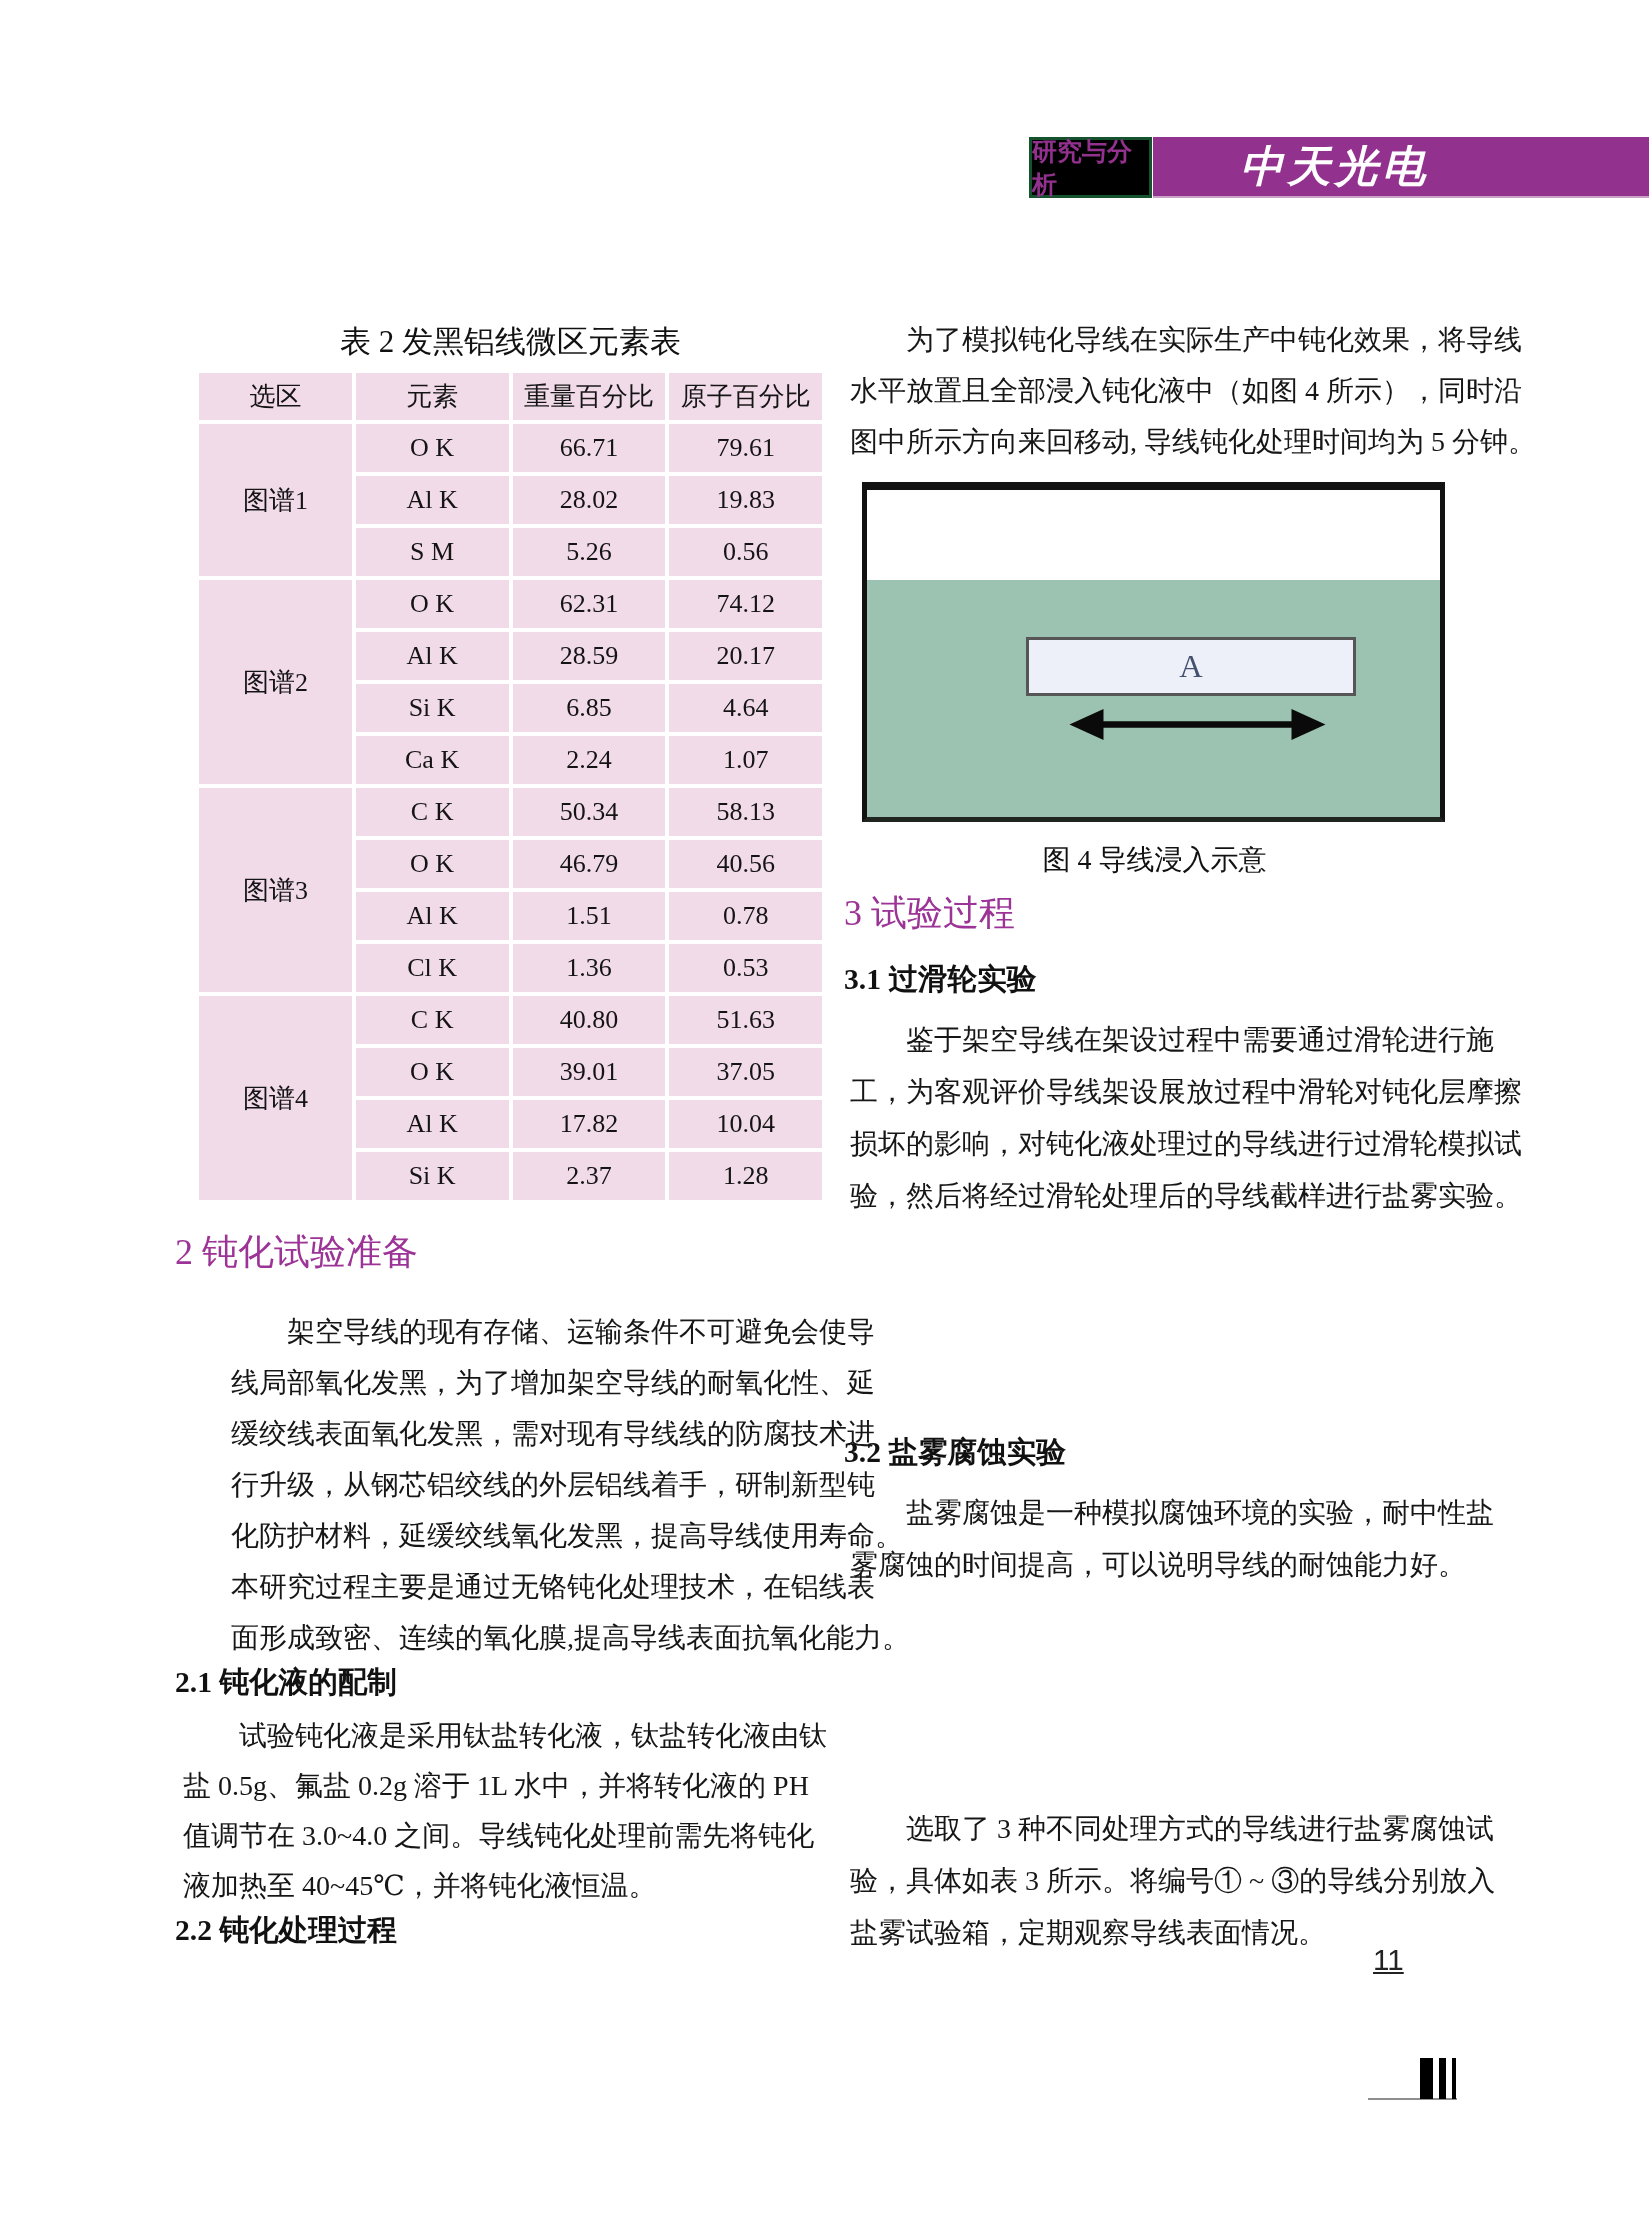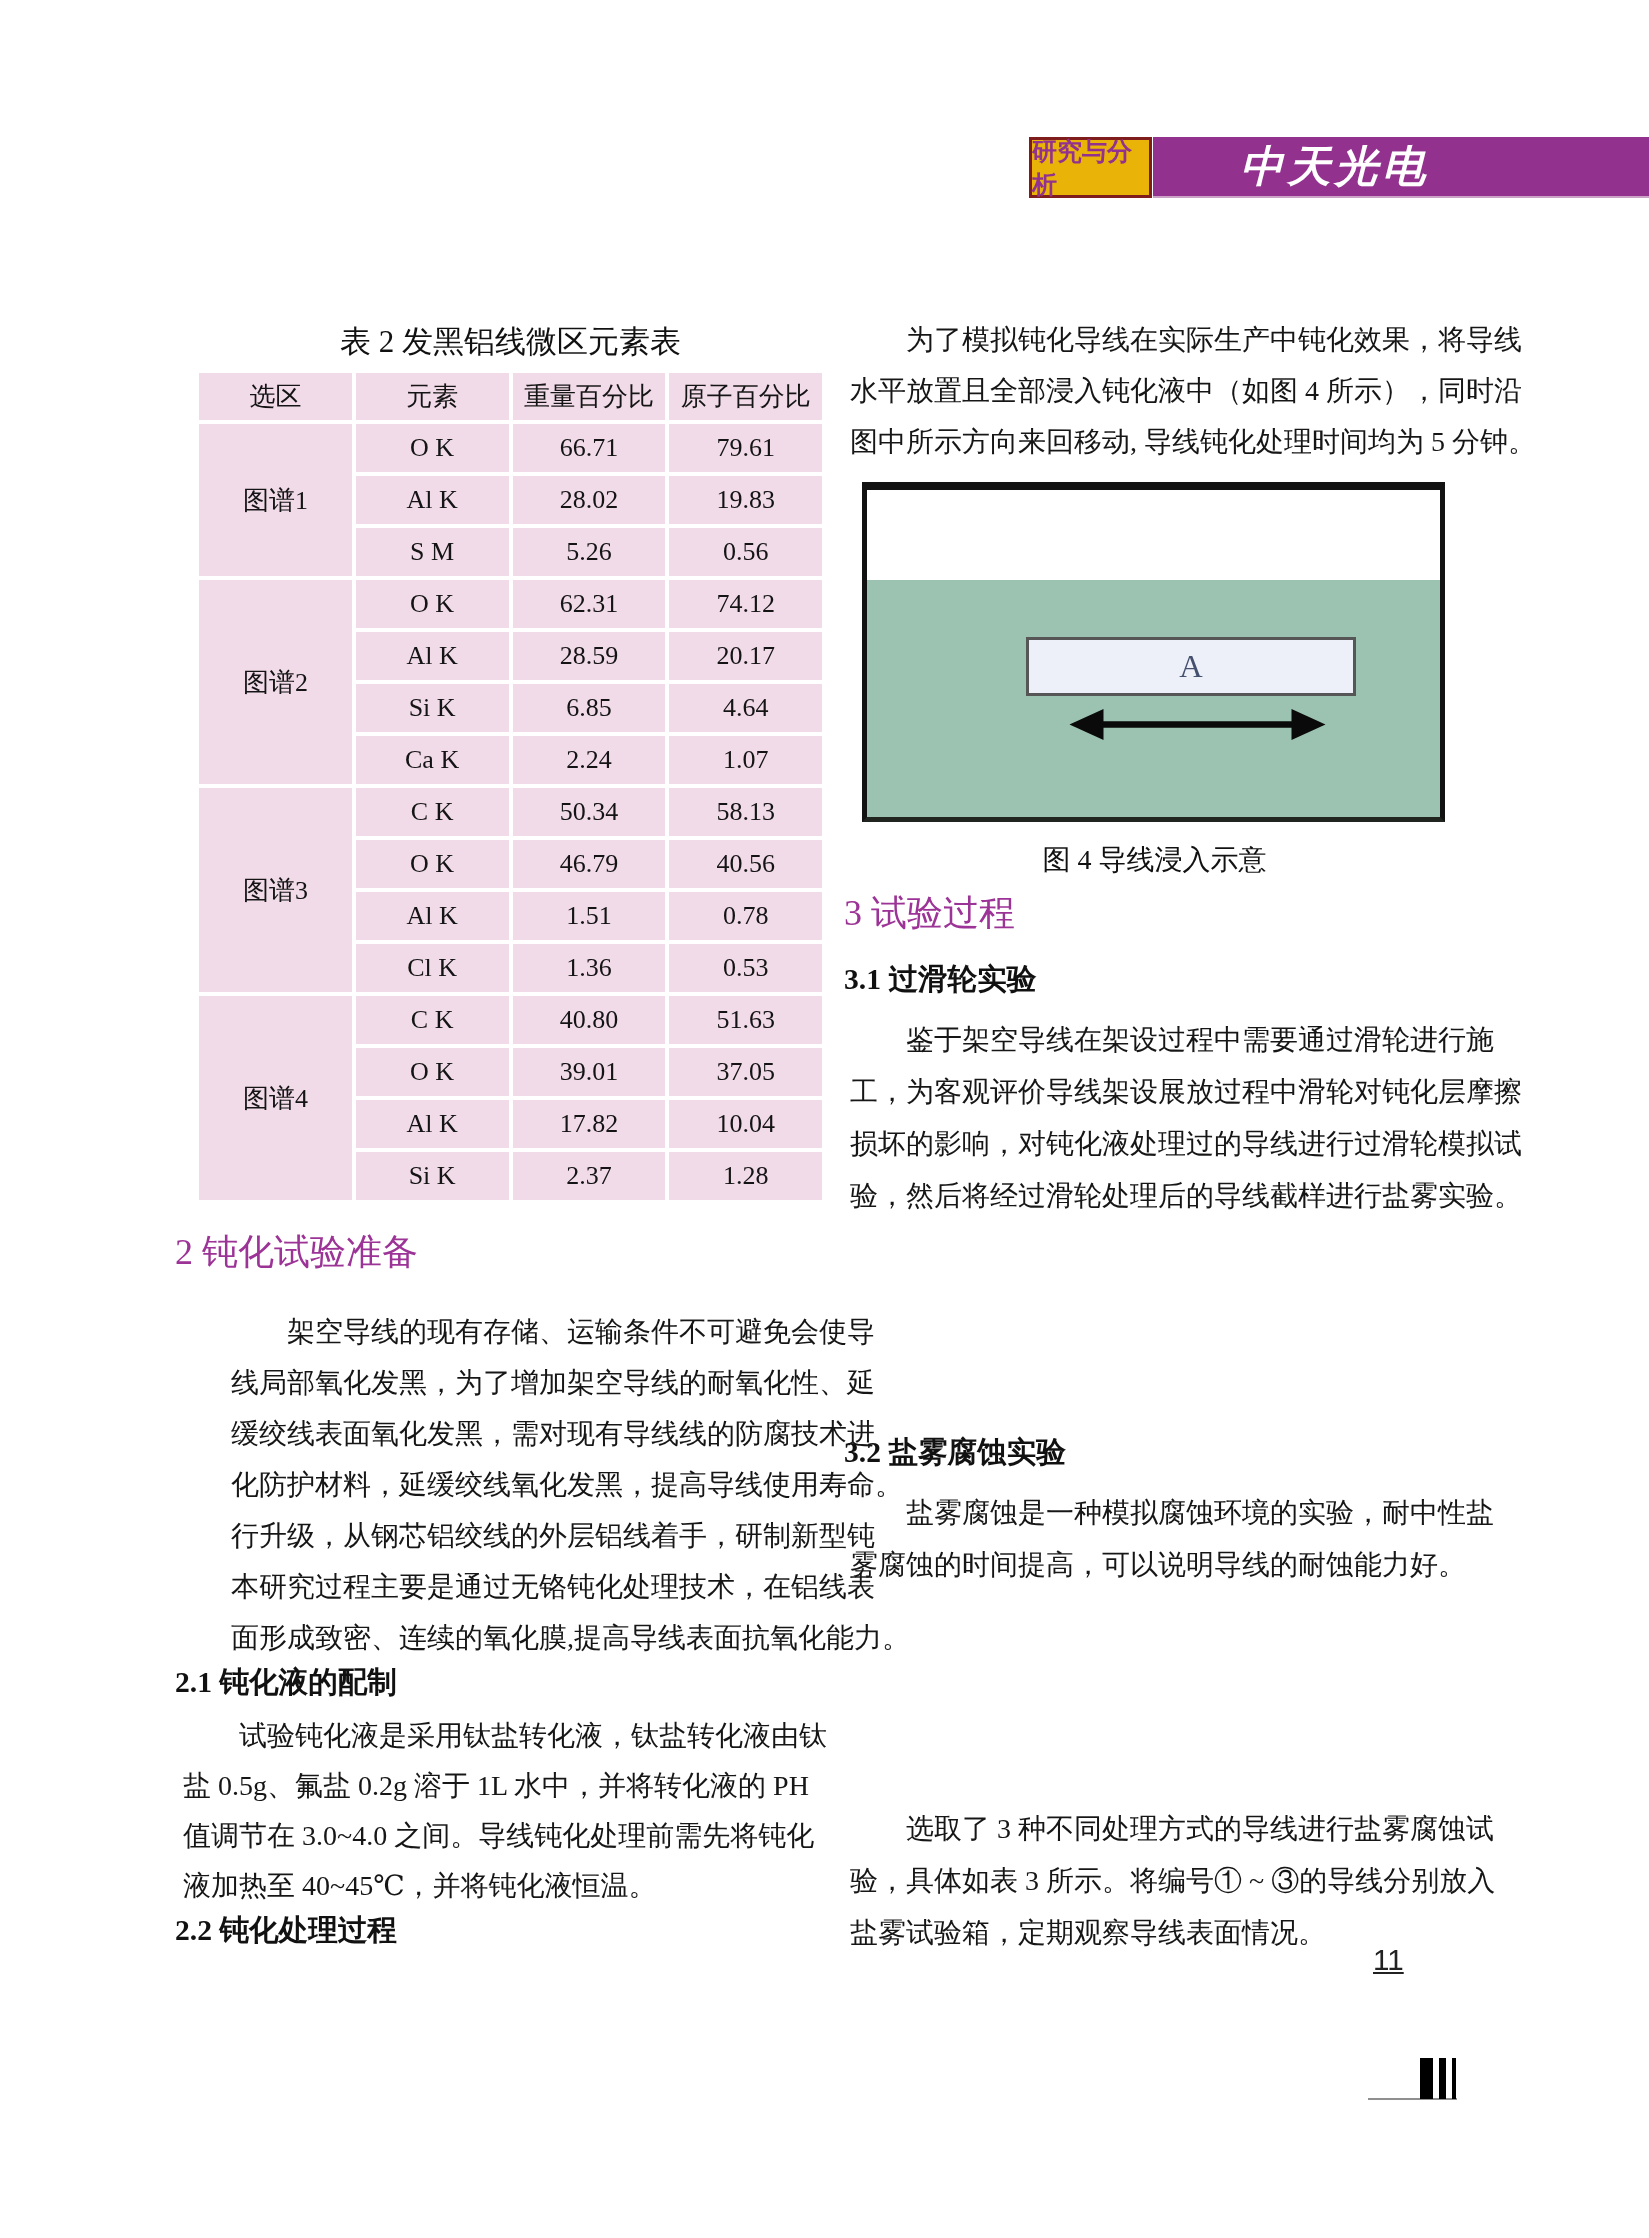--- a/index.html
+++ b/index.html
@@ -1,21 +1,21 @@
 <!DOCTYPE html>
 <html style="font-size:11.8px"><head>
 <meta charset="utf-8">
 <style>
   html,body{margin:0;padding:0;background:#ffffff;}
   .page{position:relative;width:1649px;height:2239px;background:#ffffff;overflow:hidden;
         font-family:"Liberation Serif", "DejaVu Serif", serif;color:#141414;}
 
   
   .hdr-label{position:absolute;left:1029px;top:137px;width:117px;height:55px;
-             background:#eab308;border:3px solid #7f1d1d;display:flex;align-items:center;justify-content:center;
+             background:#000000;border:3px solid #14532d;display:flex;align-items:center;justify-content:center;
              font-family:"Liberation Sans", "DejaVu Sans", sans-serif;font-size:25px;font-weight:700;color:#93318F;}
   .hdr-banner{position:absolute;left:1153px;top:137px;width:496px;height:61px;background:#93318F;
               border-bottom:2.2px solid #c9a2c6;box-sizing:border-box;}
   .brand{position:absolute;left:87px;top:0;height:59px;line-height:59px;color:#ffffff;
          font-size:43px;font-weight:700;font-style:italic;letter-spacing:4.4px;}
 
   
   .tbl-title{position:absolute;left:195px;top:321px;width:631px;text-align:center;font-size:31px;color:#111;}
   table.t2{position:absolute;left:195px;top:369px;width:631px;border-collapse:separate;border-spacing:4.4px;
            table-layout:fixed;}
@@ -161,22 +161,22 @@
     </tr>
   </tbody>
     </table>
 
   <div class="h-purple" style="left:175px;top:1228px;">2 钝化试验准备</div>
 
   <div class="para lh69" style="left:183px;top:1306px;margin-left:48px;">
     <div class="ln ind">架空导线的现有存储、运输条件不可避免会使导</div>
     <div class="ln">线局部氧化发黑，为了增加架空导线的耐氧化性、延</div>
     <div class="ln">缓绞线表面氧化发黑，需对现有导线线的防腐技术进</div>
+    <div class="ln">行升级，从钢芯铝绞线的外层铝线着手，研制新型钝</div>
     <div class="ln">化防护材料，延缓绞线氧化发黑，提高导线使用寿命。</div>
-    <div class="ln">行升级，从钢芯铝绞线的外层铝线着手，研制新型钝</div>
     <div class="ln">本研究过程主要是通过无铬钝化处理技术，在铝线表</div>
     <div class="ln">面形成致密、连续的氧化膜,提高导线表面抗氧化能力。</div>
   </div>
 
   <div class="h-black" style="left:175px;top:1662px;">2.1 钝化液的配制</div>
 
   <div class="para lh67" style="left:183px;top:1711px;">
     <div class="ln ind">试验钝化液是采用钛盐转化液，钛盐转化液由钛</div>
     <div class="ln">盐 0.5g、氟盐 0.2g 溶于 1L 水中，并将转化液的 PH</div>
     <div class="ln">值调节在 3.0~4.0 之间。导线钝化处理前需先将钝化</div>

